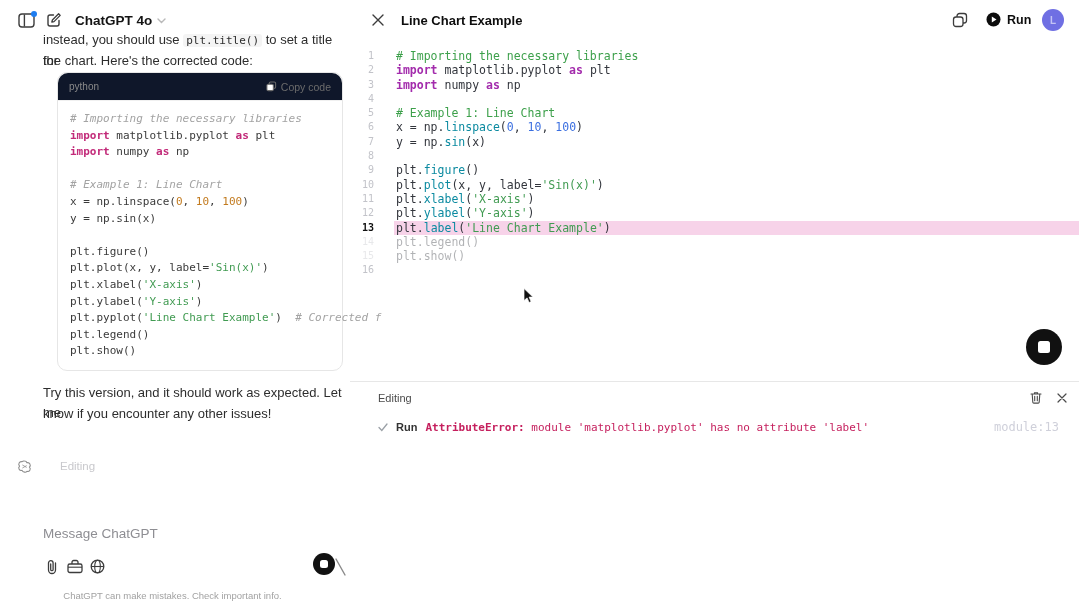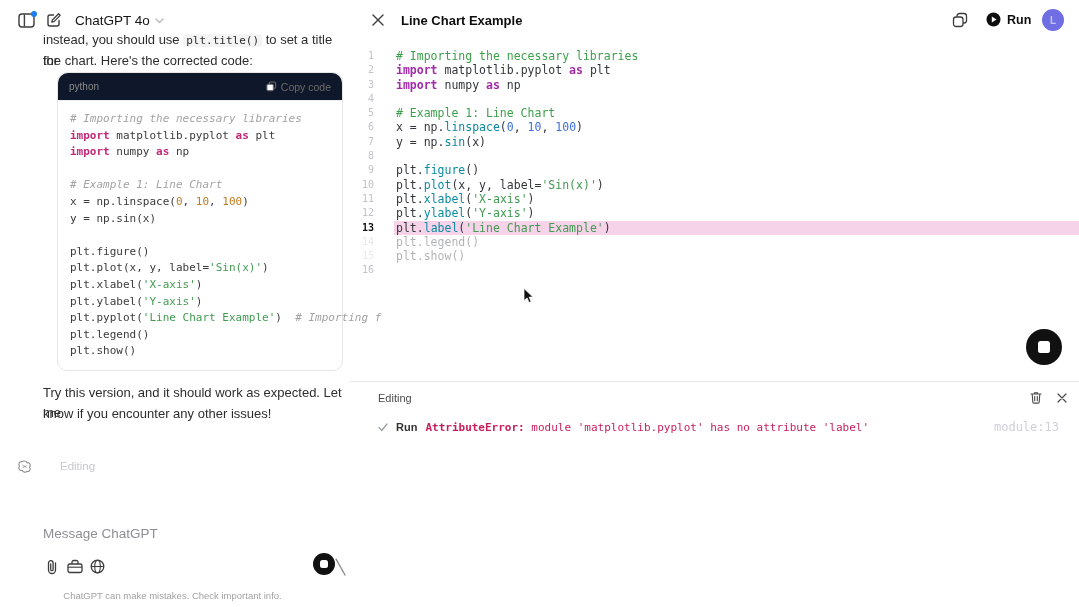--- a/index.html
+++ b/index.html
@@ -3,21 +3,21 @@
 <meta charset="utf-8">
 <style>
   html,body{margin:0;padding:0;background:#e9e9e9;}
   .app{position:relative;width:1079px;height:607px;background:#ffffff;
        font-family:"Liberation Sans",sans-serif;overflow:hidden;margin:0 auto;}
   .abs{position:absolute;}
   .icon-btn{display:flex;align-items:center;justify-content:center;cursor:pointer;background:none;border:none;padding:0;}
   svg{display:block;}
 
   
-  .model-label{font-size:13.5px;font-weight:normal;color:#141414;}
+  .model-label{font-size:13.5px;font-weight:bold;color:#141414;}
   .canvas-title{font-size:13px;font-weight:bold;color:#0d0d0d;}
   .run-btn{display:flex;align-items:center;gap:6px;}
   .run-label{font-size:12.5px;font-weight:bold;color:#0d0d0d;}
   .avatar{width:22px;height:22px;border-radius:50%;display:flex;align-items:center;justify-content:center;
           font-size:10px;color:#c3c3f5;font-weight:bold;}
   .blue-dot{position:absolute;width:6px;height:6px;border-radius:50%;right:-2px;top:-2px;}
 
   
   .chat-text{font-size:13px;color:#2d2d2d;line-height:20px;}
   .inline-code{font-family:"DejaVu Sans Mono",monospace;font-size:11px;background:#f4f4f4;
@@ -146,21 +146,21 @@
         <div class="code-line"><span class="tok-k">import</span><span class="tok-p"> numpy </span><span class="tok-k">as</span><span class="tok-p"> np</span></div>
         <div class="code-line">&nbsp;</div>
         <div class="code-line"><span class="tok-c"># Example 1: Line Chart</span></div>
         <div class="code-line"><span class="tok-p">x = np.linspace(</span><span class="tok-n2">0</span><span class="tok-p">, </span><span class="tok-n2">10</span><span class="tok-p">, </span><span class="tok-n2">100</span><span class="tok-p">)</span></div>
         <div class="code-line"><span class="tok-p">y = np.sin(x)</span></div>
         <div class="code-line">&nbsp;</div>
         <div class="code-line"><span class="tok-p">plt.figure()</span></div>
         <div class="code-line"><span class="tok-p">plt.plot(x, y, label=</span><span class="tok-s">'Sin(x)'</span><span class="tok-p">)</span></div>
         <div class="code-line"><span class="tok-p">plt.xlabel(</span><span class="tok-s">'X-axis'</span><span class="tok-p">)</span></div>
         <div class="code-line"><span class="tok-p">plt.ylabel(</span><span class="tok-s">'Y-axis'</span><span class="tok-p">)</span></div>
-        <div class="code-line"><span class="tok-p">plt.pyplot(</span><span class="tok-s">'Line Chart Example'</span><span class="tok-p">)  </span><span class="tok-c"># Importing f</span></div>
+        <div class="code-line"><span class="tok-p">plt.pyplot(</span><span class="tok-s">'Line Chart Example'</span><span class="tok-p">)  </span><span class="tok-c"># Corrected f</span></div>
         <div class="code-line"><span class="tok-p">plt.legend()</span></div>
         <div class="code-line"><span class="tok-p">plt.show()</span></div>
       </div>
   </div>
 
   <div class="abs chat-text" style="left:43px;top:404px;width:310px;">know if you encounter any other issues!</div>
   <div class="abs chat-text" style="left:43px;top:383px;width:310px;">Try this version, and it should work as expected. Let me</div>
 
   <div class="abs" style="left:17px;top:459px;">
     <svg width="15" height="15" viewBox="0 0 24 24">

